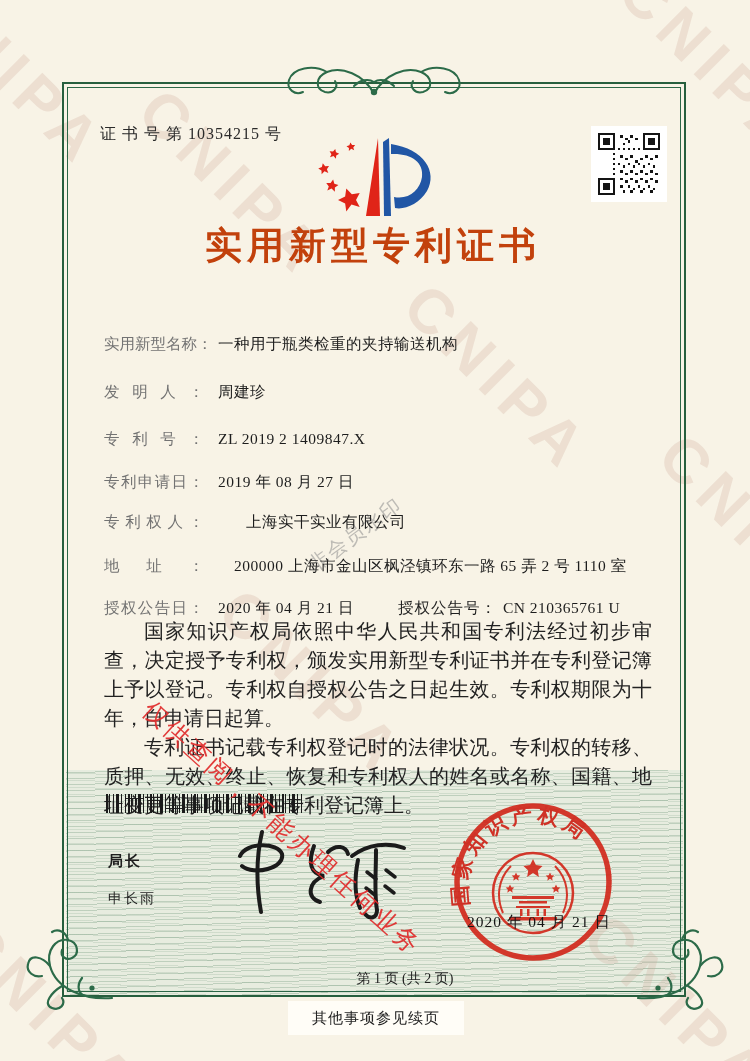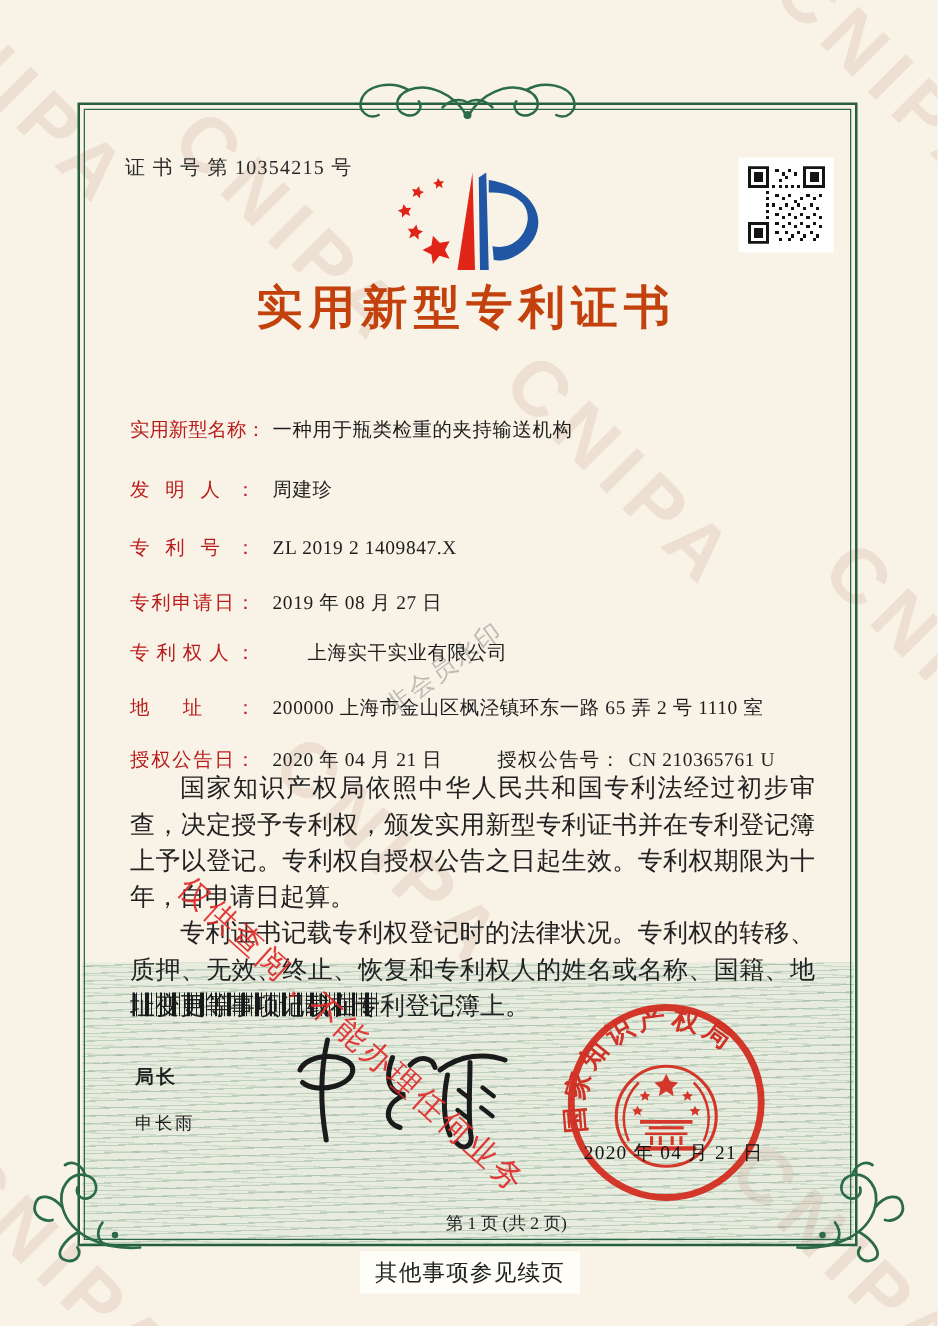--- a/index.html
+++ b/index.html
@@ -46,21 +46,21 @@
   
   .cert-no{position:absolute;z-index:5;left:100px;top:124px;font-size:16px;letter-spacing:1px;color:#2a2a2a;}
   .logo{position:absolute;z-index:5;left:312px;top:128px;}
   .qr-wrap{position:absolute;z-index:5;left:591px;top:126px;width:76px;height:76px;background:#fff;display:flex;align-items:center;justify-content:center;}
   .title{
     position:absolute;z-index:5;left:62px;top:221px;width:622px;text-align:center;
     font-size:37px;font-weight:700;letter-spacing:5px;color:#c2410c;
   }
   
   .frow{position:absolute;z-index:5;left:104px;display:flex;align-items:baseline;font-size:15.5px;white-space:nowrap;}
-  .flabel{display:inline-block;width:100px;text-align:justify;text-align-last:justify;color:#b91c1c;}
+  .flabel{display:inline-block;width:100px;text-align:justify;text-align-last:justify;color:#737373;}
   .fvalue{margin-left:14px;letter-spacing:0.5px;color:#1d1d1d;margin-top:16px;}
   .flabel2{margin-left:44px;letter-spacing:1px;}
   
   .legal{position:absolute;z-index:5;left:104px;top:617px;width:548px;font-size:20px;line-height:29px;text-align:justify;color:#222;}
   .legal p{margin:0;text-indent:2em;}
   
   .barcode{
     position:absolute;z-index:5;left:106px;top:794px;width:197px;height:19px;
     background-image:repeating-linear-gradient(90deg,
       #1a1a1a 0 2px, transparent 2px 3px,
@@ -70,21 +70,21 @@
       #1a1a1a 15px 16px, transparent 16px 19px,
       #1a1a1a 19px 20px, transparent 20px 22px);
   }
   .director-title{position:absolute;z-index:5;left:108px;top:852px;font-size:15px;letter-spacing:2px;font-weight:bold;}
   .director-name{position:absolute;z-index:5;left:108px;top:890px;font-size:14px;letter-spacing:2px;}
   .signature{position:absolute;z-index:6;left:228px;top:818px;}
   .seal{position:absolute;z-index:6;left:448px;top:797px;}
   .seal-date{position:absolute;z-index:8;left:467px;top:912px;font-size:15.5px;letter-spacing:1px;color:#151515;font-weight:500;}
   .page-foot{position:absolute;z-index:5;left:62px;top:970px;width:686px;text-align:center;font-size:14px;color:#222;}
   .cont-box{position:absolute;z-index:5;left:288px;top:1001px;width:176px;height:34px;background:#fffdf7;display:flex;align-items:center;justify-content:center;}
-  .cont-note{font-size:18px;letter-spacing:1px;color:#222;}
+  .cont-note{font-size:15px;letter-spacing:1px;color:#222;}
 </style>
 </head>
 <body>
 
 <div class="page">
 
   <div class="band"></div>
 
   <div class="wm-cnipa" style="left:-45px;top:-35px;">CNIPA</div>
   <div class="wm-cnipa" style="left:655px;top:-45px;">CNIPA</div>
@@ -195,21 +195,21 @@
     <span class="fvalue">ZL 2019 2 1409847.X</span>
   </div>
   <div class="frow" style="top:456px;">
     <span class="flabel">专利申请日：</span>
     <span class="fvalue">2019 年 08 月 27 日</span>
   </div>
   <div class="frow" style="top:496px;gap:28px;">
     <span class="flabel">专利权人：</span>
     <span class="fvalue">上海实干实业有限公司</span>
   </div>
-  <div class="frow" style="top:540px;">
+  <div class="frow" style="top:540px;gap:16px;">
     <span class="flabel">地址：</span>
     <span class="fvalue">200000 上海市金山区枫泾镇环东一路 65 弄 2 号 1110 室</span>
   </div>
   <div class="frow" style="top:582px;font-family:Liberation Serif, serif;">
     <span class="flabel">授权公告日：</span>
     <span class="fvalue">2020 年 04 月 21 日</span>
     <span class="flabel2">授权公告号：</span>
     <span class="fvalue" style="margin-left:6px;">CN 210365761 U</span>
   </div>
 

